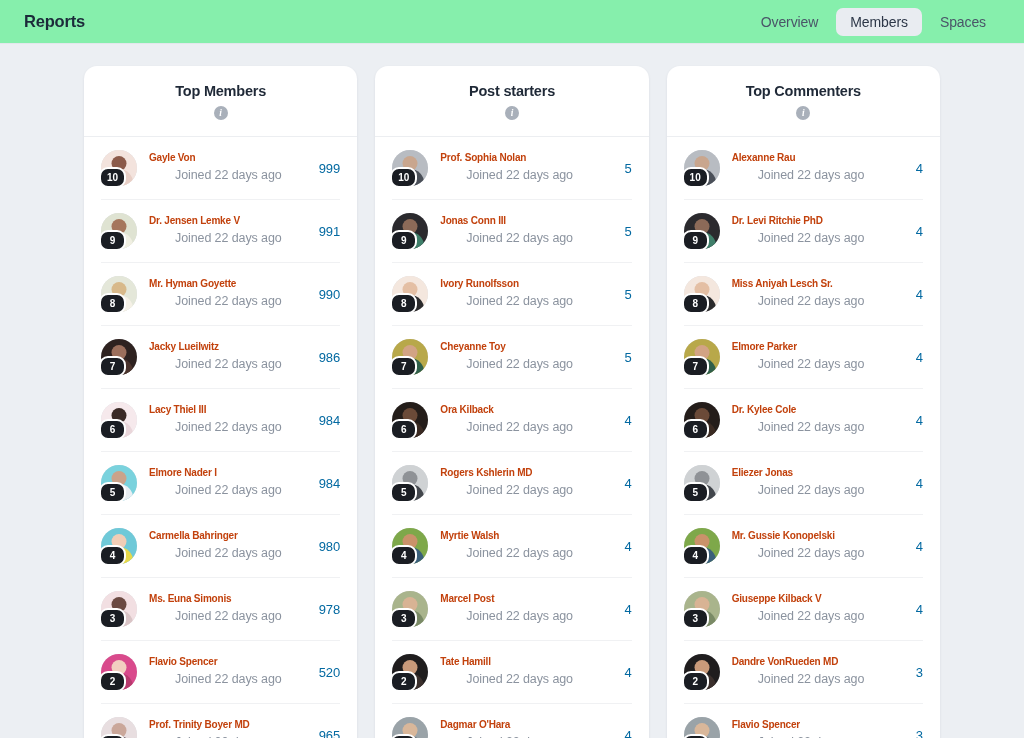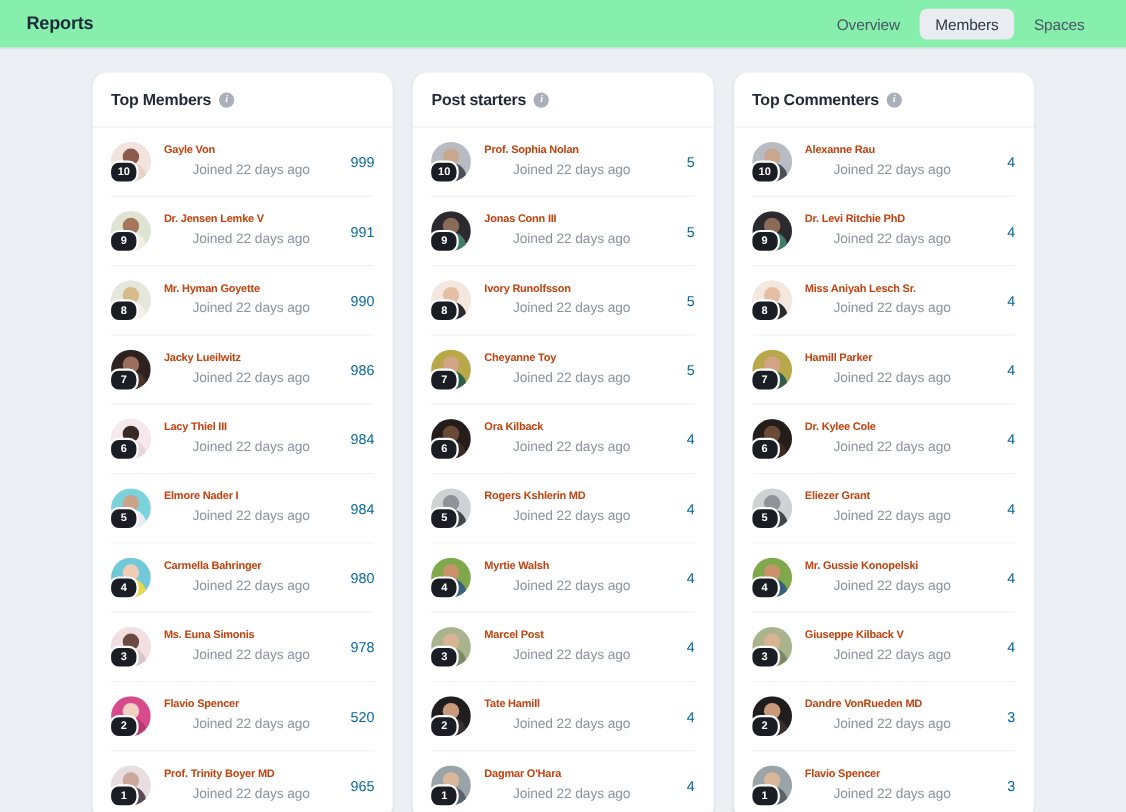--- a/index.html
+++ b/index.html
@@ -74,20 +74,21 @@
     overflow: hidden;
     min-width: 0;
   }
 
   .card-header {
     padding: 17px 17px 16px 17px;
     display: flex;
     align-items: center;
     gap: 7px;
     border-bottom: 1px solid #eceef1;
+    flex-direction: column;
   }
 
   .card-title {
     font-size: 14.5px;
     font-weight: bold;
     color: #1f2937;
     letter-spacing: -0.2px;
     white-space: nowrap;
   }
 
@@ -598,21 +599,21 @@
         <div class="row">
           <div class="avatar-wrap">
             <div class="avatar">
               <div class="bg" style="background:#b8a84a"></div>
               <div class="body" style="background:#2f5f4a"></div>
               <div class="head" style="background:#d2a384"></div>
             </div>
             <div class="rank-badge">7</div>
           </div>
           <div class="row-text">
-            <div class="row-name">Hamill Parker</div>
+            <div class="row-name">Elmore Parker</div>
             <div class="row-sub">Joined 22 days ago</div>
           </div>
           <div class="row-count">4</div>
         </div>
         <div class="row">
           <div class="avatar-wrap">
             <div class="avatar">
               <div class="bg" style="background:#241d1a"></div>
               <div class="body" style="background:#3a2a22"></div>
               <div class="head" style="background:#6b4a38"></div>
@@ -628,21 +629,21 @@
         <div class="row">
           <div class="avatar-wrap">
             <div class="avatar">
               <div class="bg" style="background:#cfd2d4"></div>
               <div class="body" style="background:#42464c"></div>
               <div class="head" style="background:#8f9296"></div>
             </div>
             <div class="rank-badge">5</div>
           </div>
           <div class="row-text">
-            <div class="row-name">Eliezer Grant</div>
+            <div class="row-name">Eliezer Jonas</div>
             <div class="row-sub">Joined 22 days ago</div>
           </div>
           <div class="row-count">4</div>
         </div>
         <div class="row">
           <div class="avatar-wrap">
             <div class="avatar">
               <div class="bg" style="background:#7ea84a"></div>
               <div class="body" style="background:#3a5f7a"></div>
               <div class="head" style="background:#c9926a"></div>

